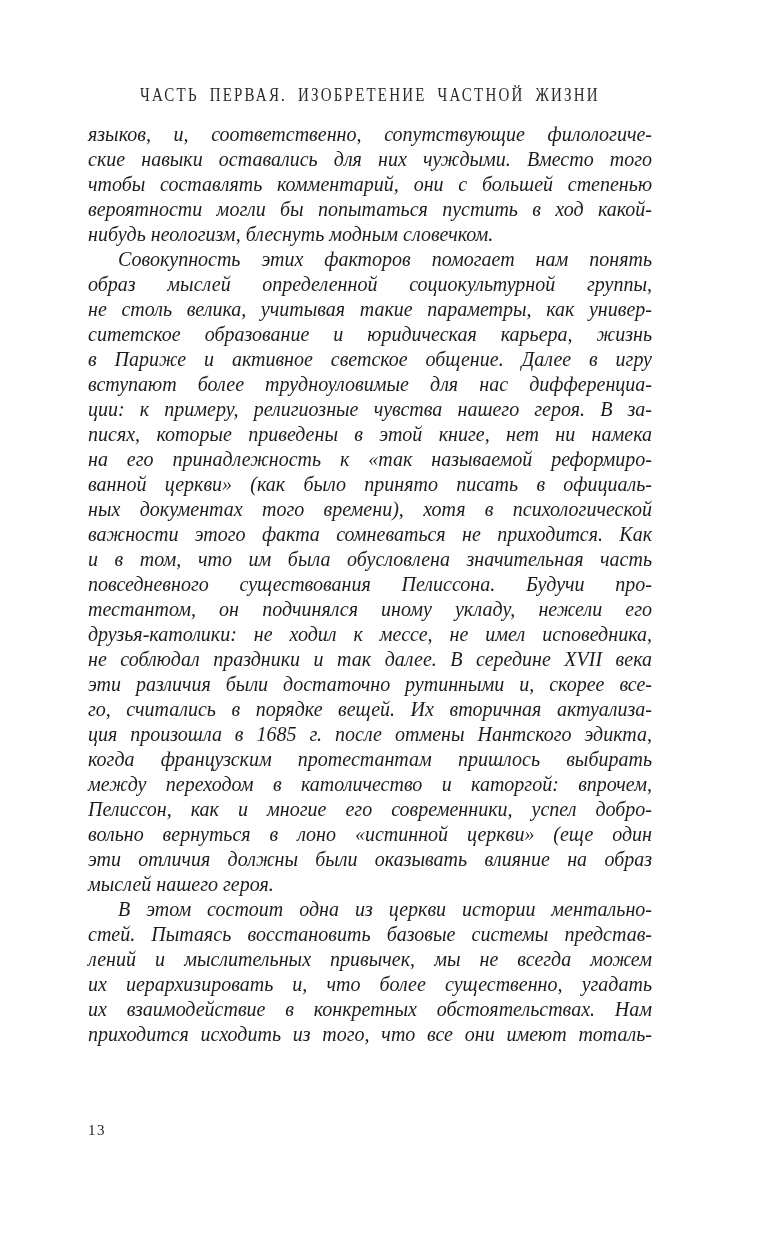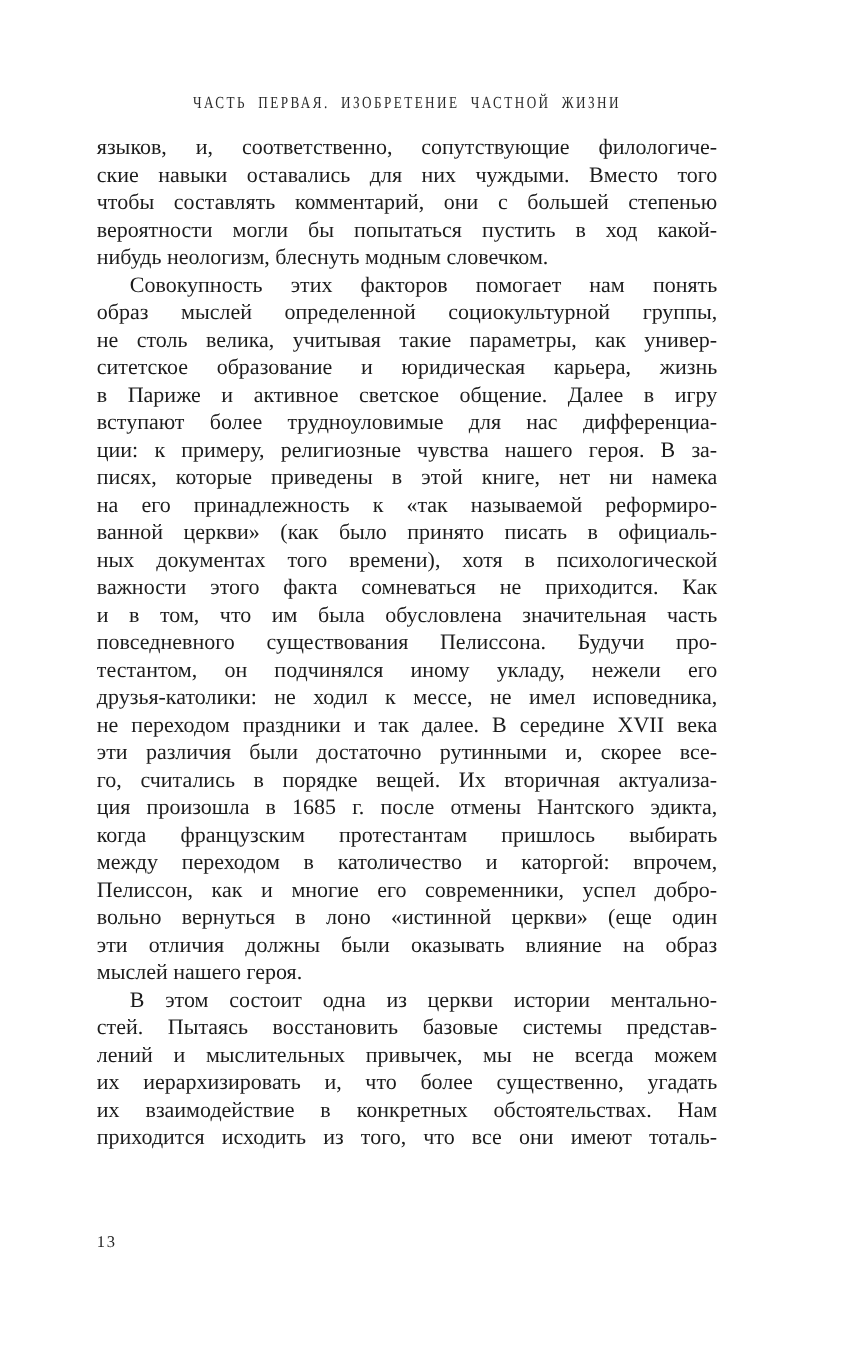--- a/index.html
+++ b/index.html
@@ -15,21 +15,21 @@
     color: #1c1c1c;
     overflow: hidden;
   }
   .running-head {
     position: absolute;
     top: 84px;
     left: 88px;
     width: 564px;
     text-align: center;
     font-family: "Liberation Serif", serif;
-    font-size: 12px;
+    font-size: 15px;
     letter-spacing: 2.2px;
     word-spacing: 5px;
     color: #2b2b2b;
     white-space: nowrap;
   }
   .running-head .stretch {
     display: inline-block;
     transform: scaleY(1.28);
     transform-origin: center top;
   }
@@ -40,20 +40,21 @@
     width: 564px;
     font-size: 20px;
     line-height: 25px;
     color: #1c1c1c;
   }
   .line {
     text-align: justify;
     text-align-last: justify;
     height: 25px;
     overflow: visible;
+    font-style: italic;
   }
   .line.indent {
     padding-left: 30px;
   }
   .line.last {
     text-align-last: left;
   }
   .page-number {
     position: absolute;
     top: 1122px;
@@ -86,21 +87,21 @@
     <div class="line">ции: к примеру, религиозные чувства нашего героя. В за-</div>
     <div class="line">писях, которые приведены в этой книге, нет ни намека</div>
     <div class="line">на его принадлежность к «так называемой реформиро-</div>
     <div class="line">ванной церкви» (как было принято писать в официаль-</div>
     <div class="line">ных документах того времени), хотя в психологической</div>
     <div class="line">важности этого факта сомневаться не приходится. Как</div>
     <div class="line">и в том, что им была обусловлена значительная часть</div>
     <div class="line">повседневного существования Пелиссона. Будучи про-</div>
     <div class="line">тестантом, он подчинялся иному укладу, нежели его</div>
     <div class="line">друзья-католики: не ходил к мессе, не имел исповедника,</div>
-    <div class="line">не переходом праздники и так далее. В середине XVII века</div>
+    <div class="line">не соблюдал праздники и так далее. В середине XVII века</div>
     <div class="line">эти различия были достаточно рутинными и, скорее все-</div>
     <div class="line">го, считались в порядке вещей. Их вторичная актуализа-</div>
     <div class="line">ция произошла в 1685 г. после отмены Нантского эдикта,</div>
     <div class="line">когда французским протестантам пришлось выбирать</div>
     <div class="line">между переходом в католичество и каторгой: впрочем,</div>
     <div class="line">Пелиссон, как и многие его современники, успел добро-</div>
     <div class="line">вольно вернуться в лоно «истинной церкви» (еще один</div>
     <div class="line">эти отличия должны были оказывать влияние на образ</div>
     <div class="line last">мыслей нашего героя.</div>
     <div class="line indent">В этом состоит одна из церкви истории ментально-</div>

